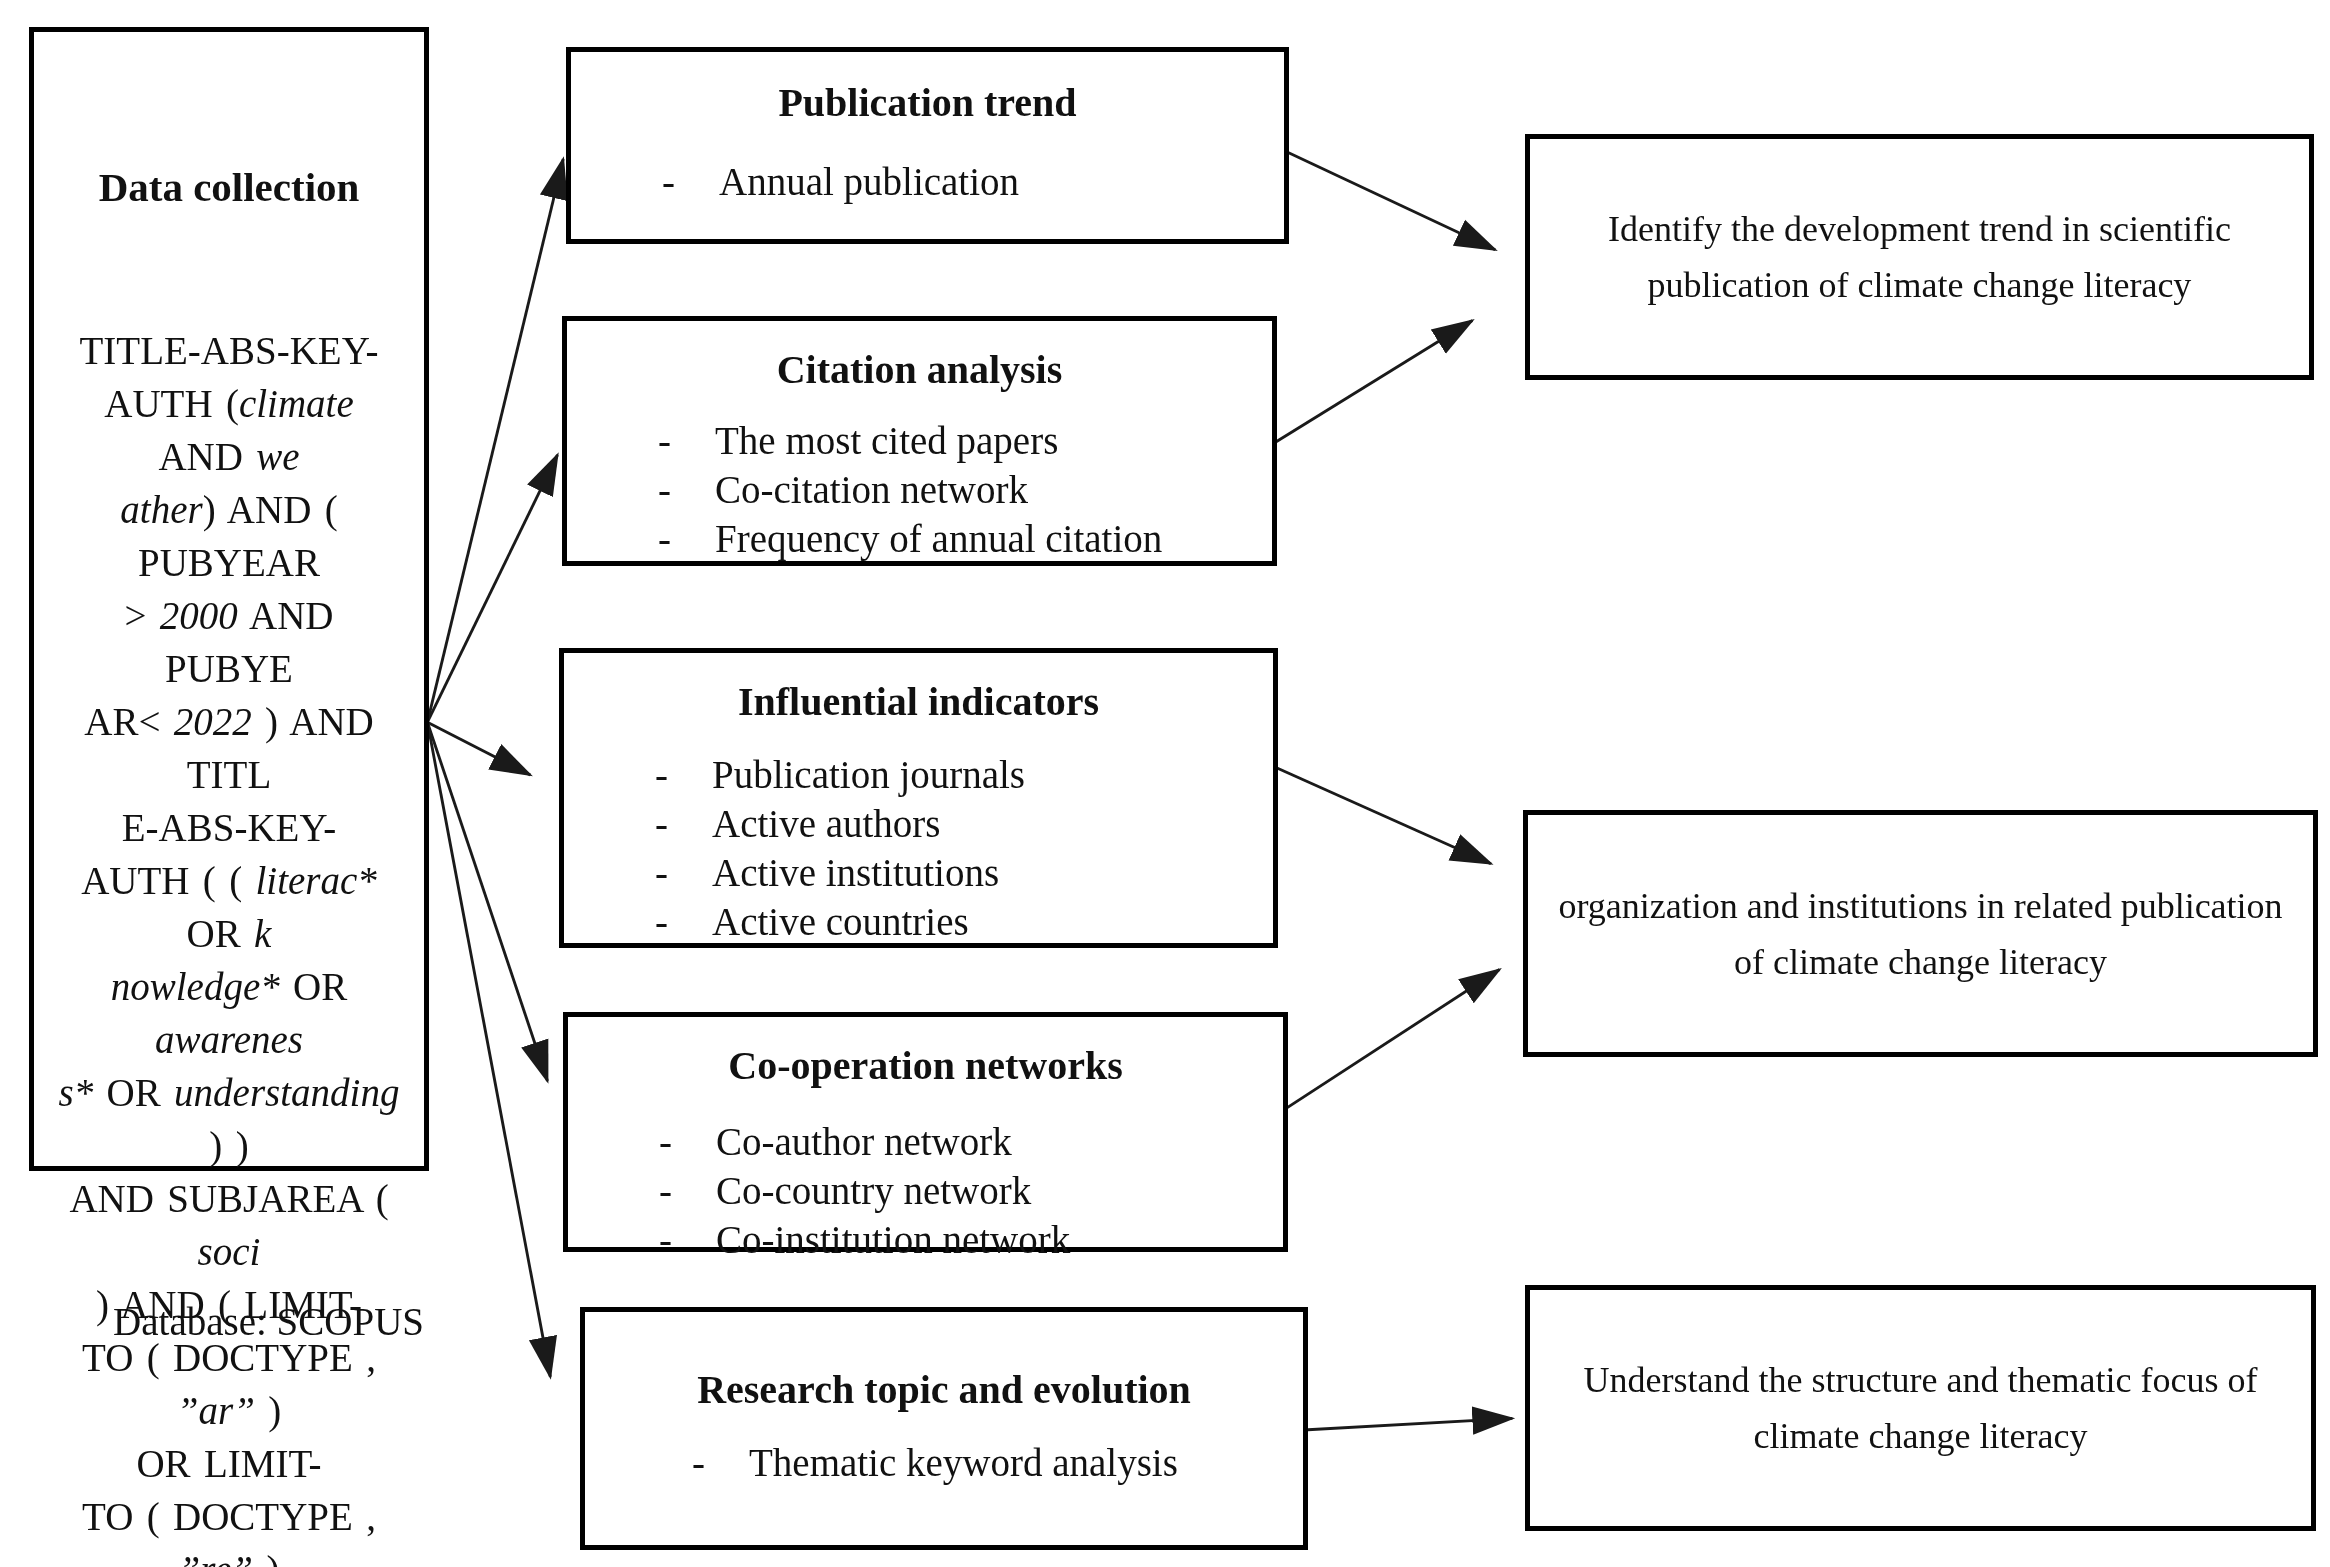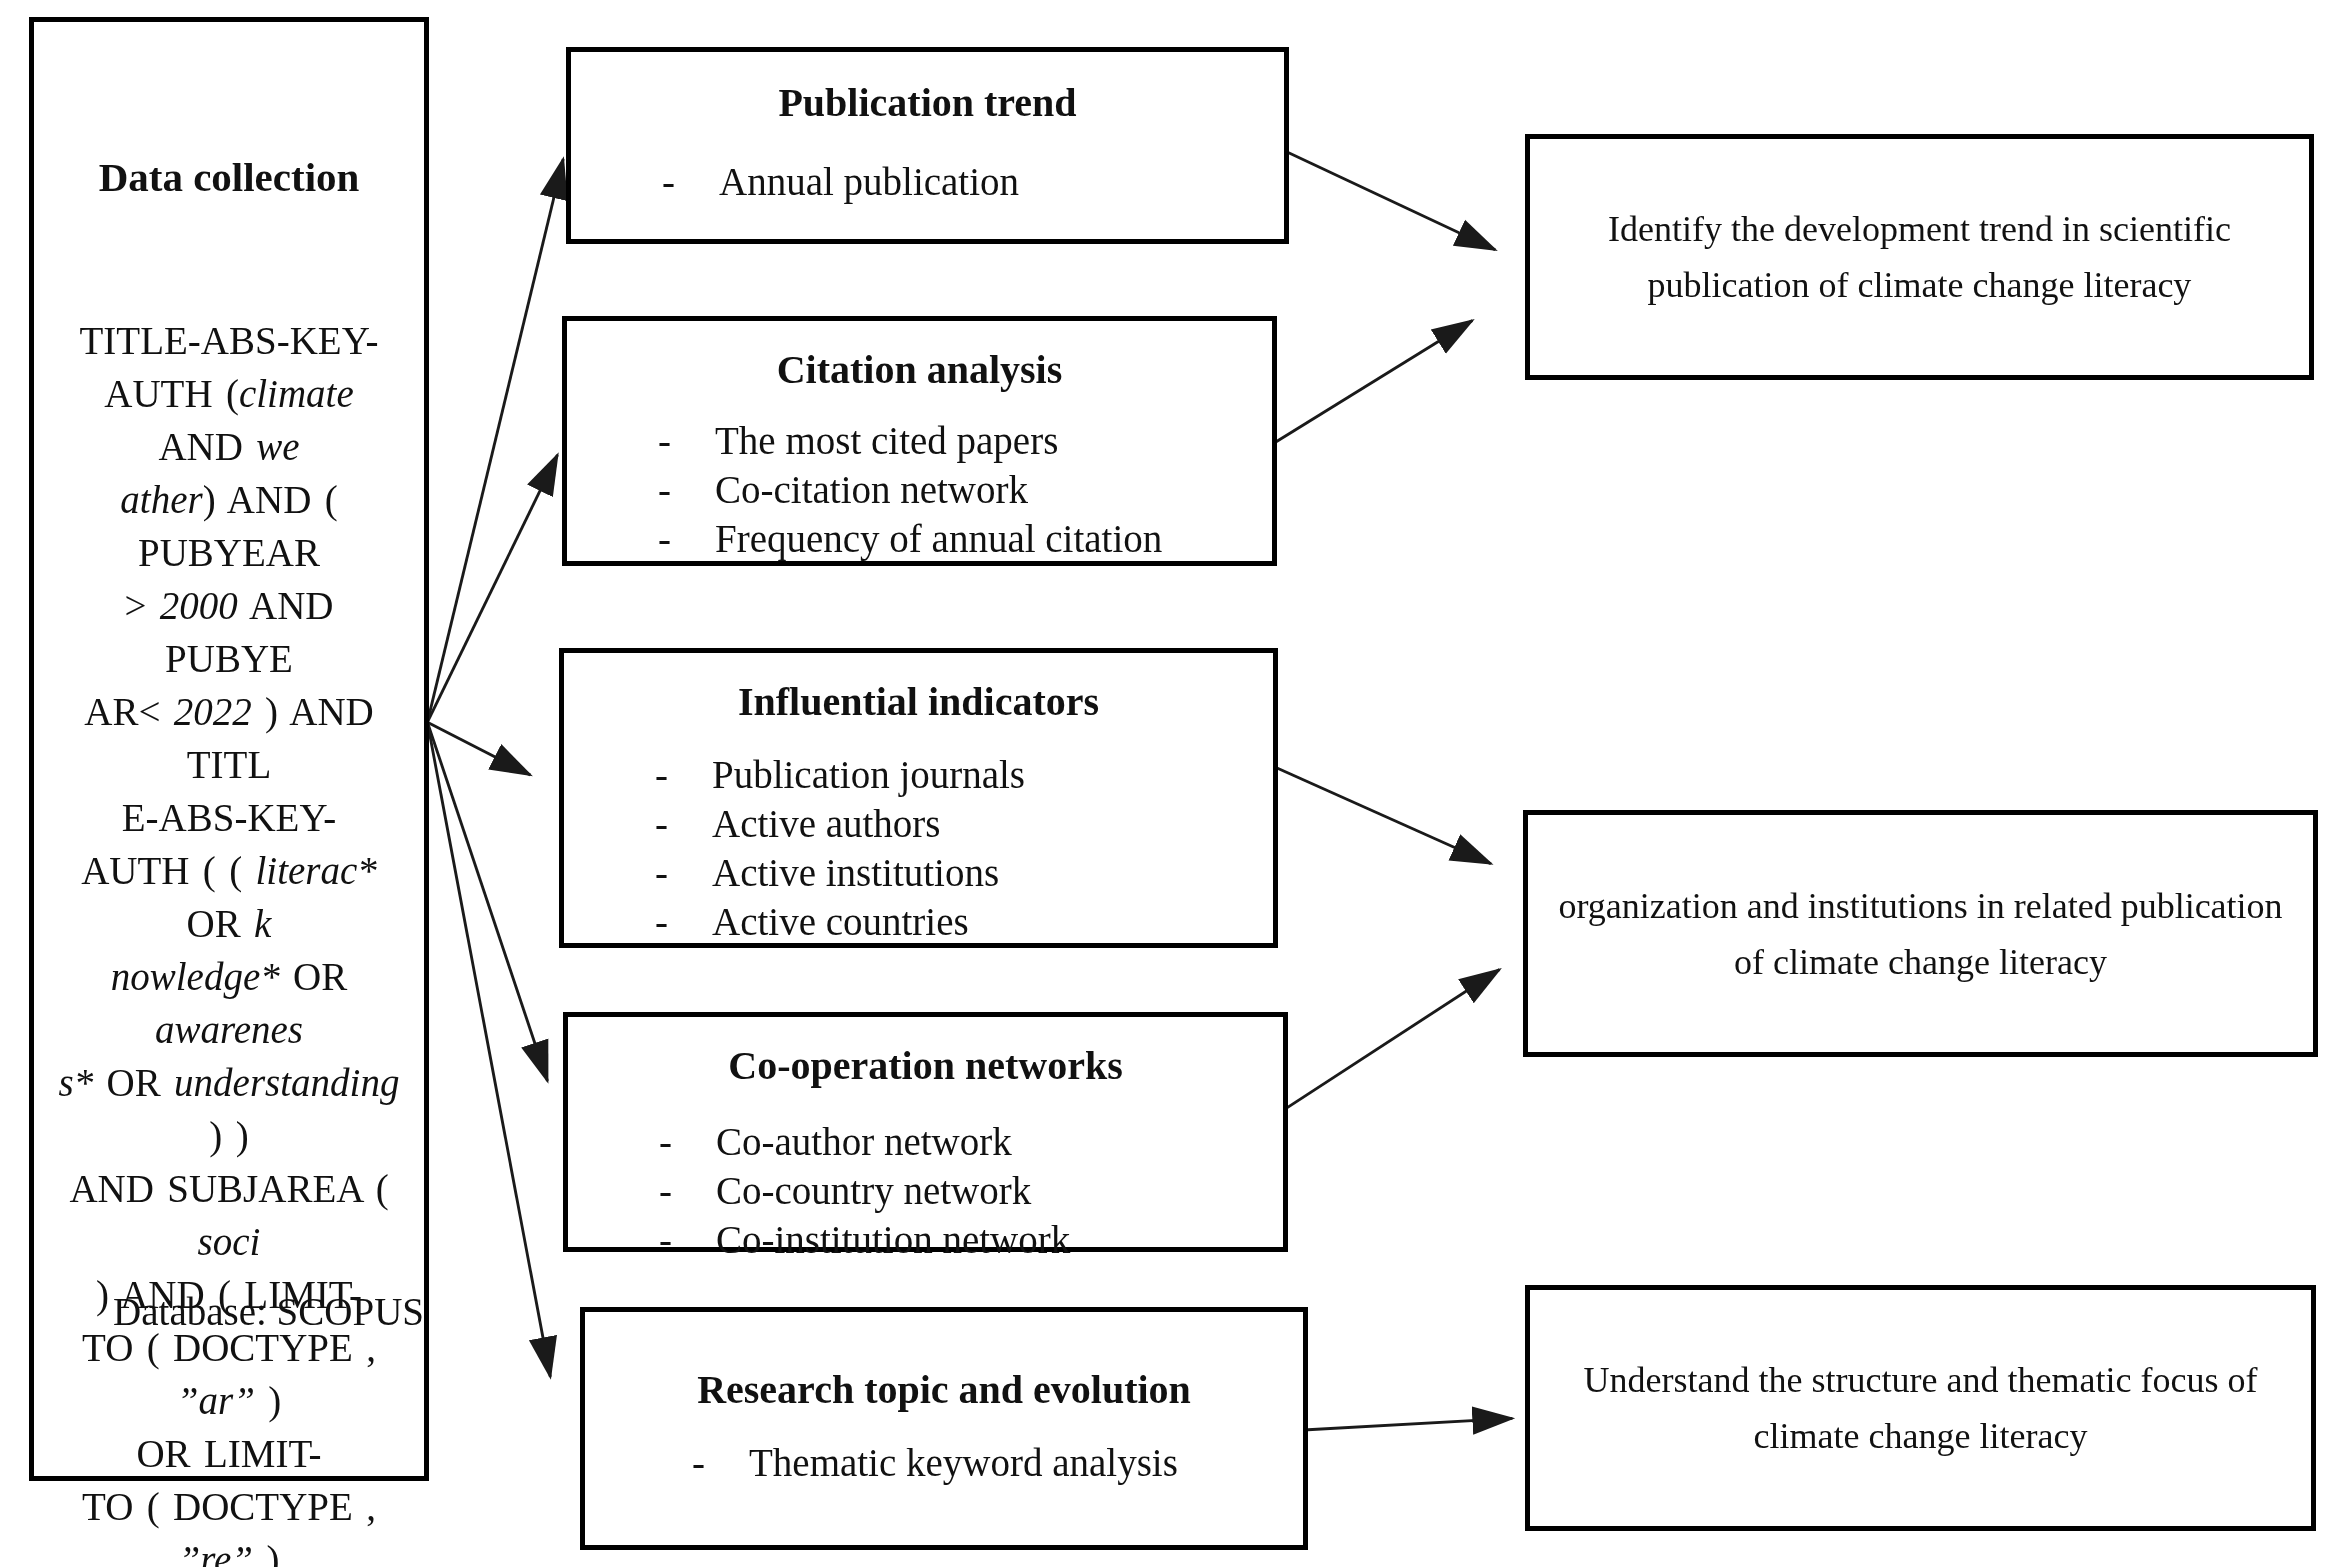--- a/index.html
+++ b/index.html
@@ -12,21 +12,21 @@
     color: #111111;
     overflow: hidden;
   }
   .box {
     position: absolute;
     box-sizing: border-box;
     border: 5px solid #000000;
     background: #ffffff;
   }
   
-  #left-box  { left: 29px;  top: 17px;   width: 400px;  height: 1464px; }
+  #left-box  { left: 29px;  top: 27px;   width: 400px;  height: 1144px; }
   .db-title {
     position: absolute; top: 130px; left: 0; width: 100%;
     text-align: center; font-weight: bold; font-size: 41px; line-height: 50px;
   }
   .query {
     position: absolute; top: 292px; left: 24px; right: 24px;
     font-size: 39px; line-height: 53px; text-align: center; word-spacing: 3.6px;
   }
   .query .it { font-style: italic; }
   .db-line {

